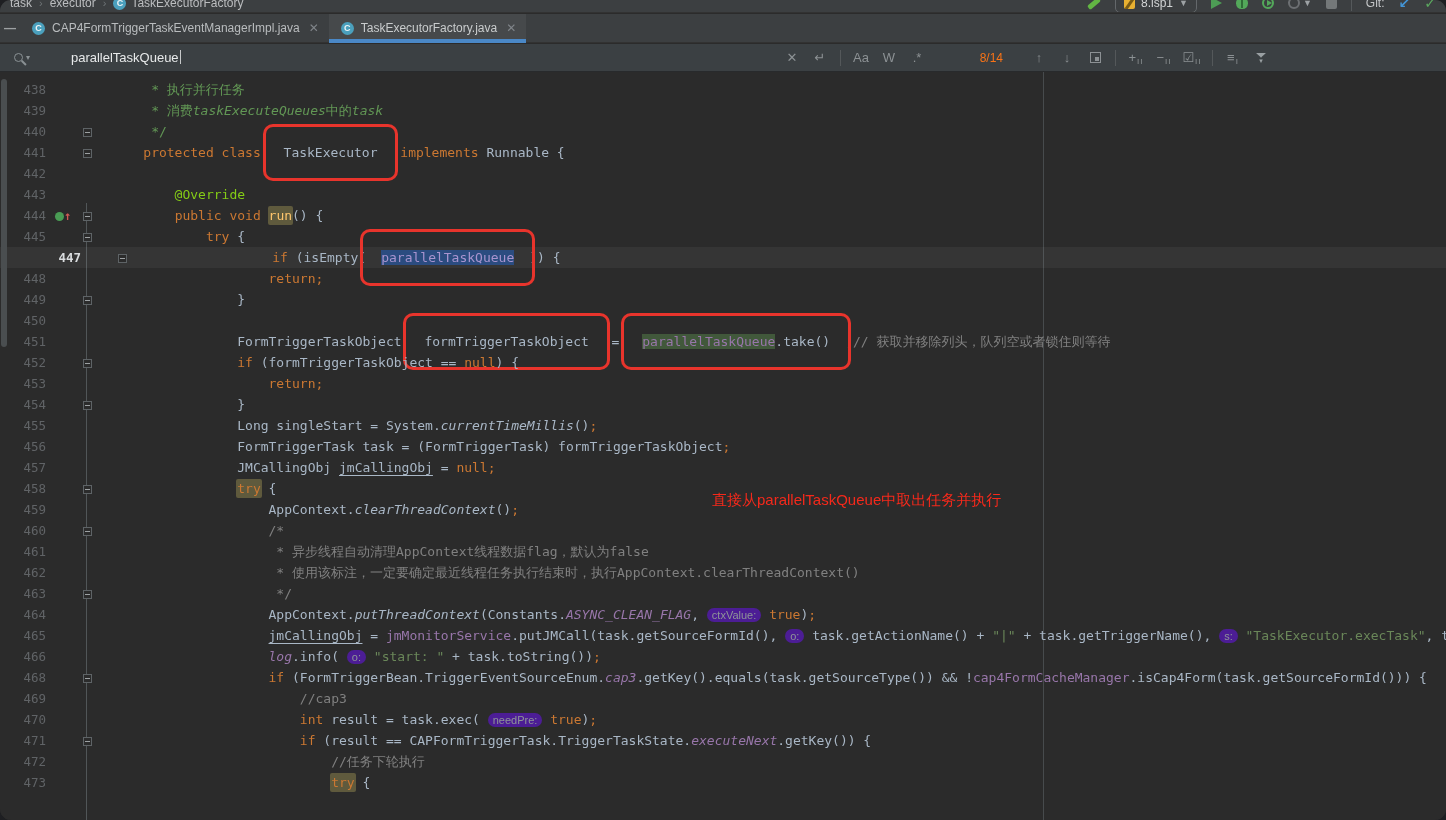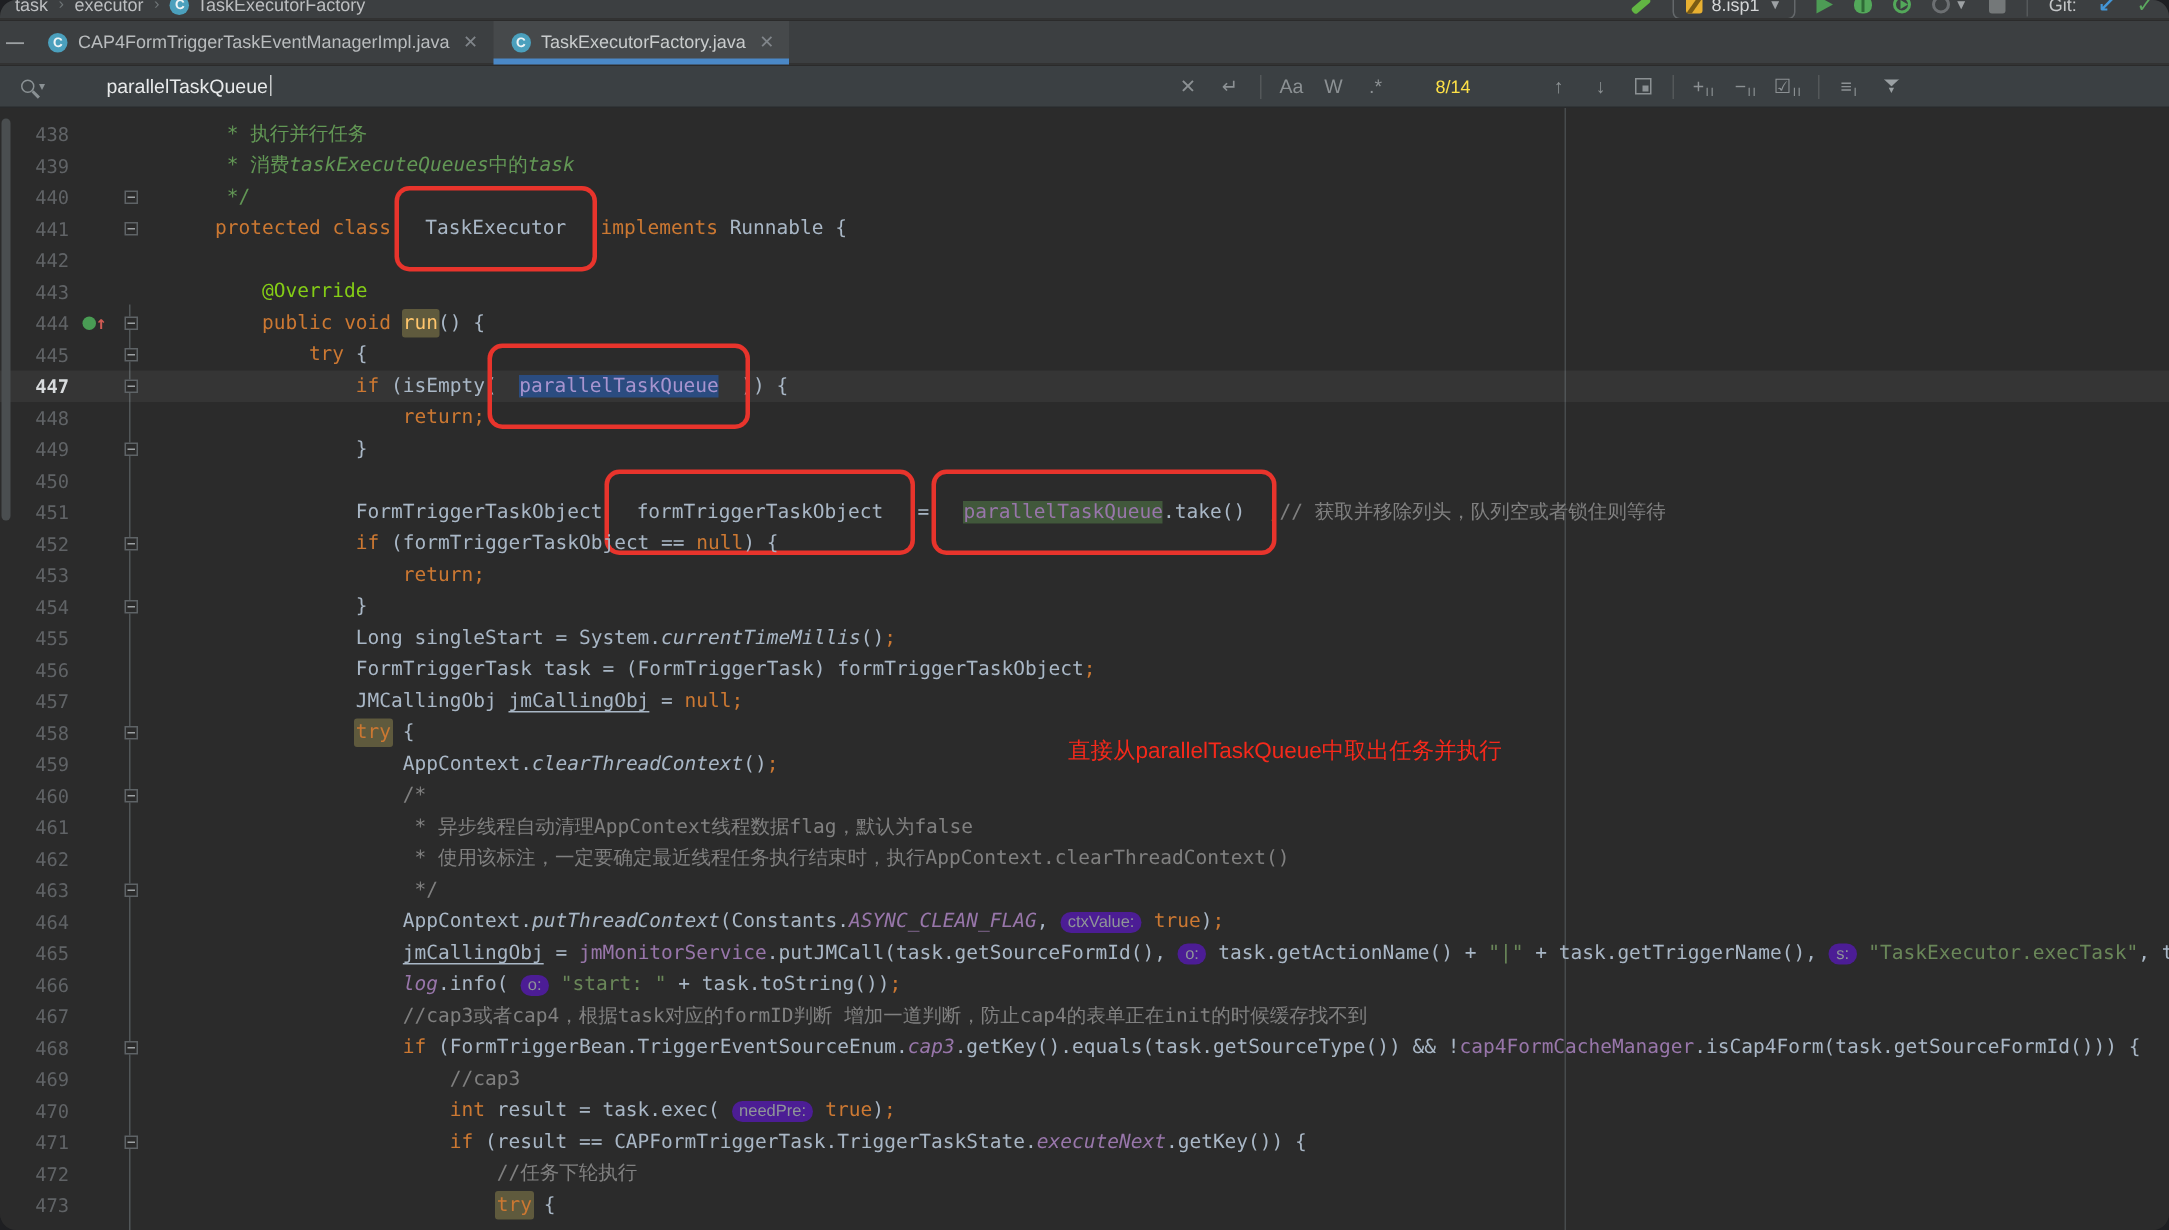--- a/index.html
+++ b/index.html
@@ -56,40 +56,40 @@
   .mag { width:9px; height:9px; border:1.5px solid #8a9194; border-radius:50%; position:relative; }
   .mag::after { content:""; position:absolute; width:6px; height:1.5px; background:#8a9194;
                 transform:rotate(45deg); right:-5px; bottom:-2px; }
   .mag-chev { color:#8a9194; font-size:8px; }
   .query { color:#e7e9ea; font-size:13px; white-space:pre; }
   .caret { display:inline-block; width:1px; height:14px; background:#c7c9ca; vertical-align:-2px; margin-left:1px; }
   .sb-ic { display:inline-flex; align-items:center; justify-content:center; min-width:24px; height:20px;
            color:#8c9194; font-size:13px; margin:0 2px; cursor:default; }
   .sb-ic .sfx { font-size:8px; margin-left:1px; letter-spacing:1px; color:#8c9194; align-self:flex-end; margin-bottom:2px; }
   .sb-sep { width:1px; height:16px; background:#54585a; margin:0 6px; }
-  .sb-count { color:#fde047; font-size:12px; min-width:46px; text-align:left; margin:0 22px 0 26px; }
+  .sb-count { color:#f97316; font-size:12px; min-width:46px; text-align:right; margin:0 22px 0 26px; }
   .sel-box { width:11px; height:11px; border:1.5px solid #8c9194; position:relative; }
   .sel-box::after { content:""; position:absolute; right:1px; bottom:1px; width:4px; height:4px; background:#8c9194; }
   .funnel { width:11px; height:5px; background:#9aa0a3; clip-path:polygon(0 0,100% 0,50% 100%,50% 100%); position:relative; }
   .funnel::after { content:""; position:absolute; left:4.5px; top:4px; width:2px; height:6px; background:#9aa0a3; }
   .fun-wrap { display:flex; flex-direction:column; align-items:center; gap:0; }
   .fun-chev { color:#9aa0a3; font-size:7px; line-height:5px; }
 
   
   .editor { position:absolute; left:0; top:72px; width:100%; height:748px; background:#2b2b2b;
             overflow:hidden; padding-top:7px; }
   .guide { position:absolute; left:1043px; top:0; bottom:0; width:1px; background:#474b4d; z-index:1; }
   .foldline { position:absolute; left:86px; top:131px; bottom:0; width:1px; background:#515658; z-index:1; }
   .leftstrip { position:absolute; left:1px; top:7px; width:6px; height:268px; background:#4a4e50; border-radius:3px; z-index:5; }
   .line { position:relative; z-index:2; height:21px; line-height:21px; white-space:pre;
           font-family:"DejaVu Sans Mono","Liberation Mono",monospace; font-size:13px; color:#a9b7c6; }
   .line.cur { background:rgba(255,255,255,0.05); }
   .ln { display:inline-block; width:50px; text-align:right; color:#606366; font-size:12.5px;
         vertical-align:top; padding-right:4px; }
-  .line.cur .ln { color:#d8dbdd; font-weight:bold; }
+  .line.cur .ln { color:#d8dbdd; font-weight:bold;margin-left:35px; }
   .gslot { display:inline-block; width:26px; vertical-align:top; text-align:center; }
   .ovr-circle { display:inline-block; width:9px; height:9px; border-radius:50%; background:#499c54; vertical-align:middle; }
   .ovr-arrow { color:#d05b54; font-size:12px; font-weight:bold; vertical-align:middle; }
   .fslot { display:inline-block; width:22px; vertical-align:top; text-align:center; }
   .fsq { display:inline-block; width:9px; height:9px; border:1px solid #5e6366; background:#2b2b2b;
          position:relative; vertical-align:middle; z-index:2; }
   .fsq::after { content:""; position:absolute; left:1px; top:3px; width:5px; height:1px; background:#9da1a3; }
   .codecell { display:inline-block; padding-left:14px; }
   
   .sg-t  { }
@@ -239,21 +239,20 @@
         <div class="line"><span class="ln">457</span><span class="gslot"></span><span class="fslot"></span><span class="codecell"><span class="sg-t">                JMCallingObj </span><span class="sg-un">jmCallingObj</span><span class="sg-t"> = </span><span class="sg-kw">null</span><span class="sg-sc">;</span></span></div>
         <div class="line"><span class="ln">458</span><span class="gslot"></span><span class="fslot"><span class="fsq"></span></span><span class="codecell"><span class="sg-t">                </span><span class="sg-kw sg-olv">try</span><span class="sg-t"> {</span></span></div>
         <div class="line"><span class="ln">459</span><span class="gslot"></span><span class="fslot"></span><span class="codecell"><span class="sg-t">                    AppContext.</span><span class="sg-mi">clearThreadContext</span><span class="sg-t">()</span><span class="sg-sc">;</span></span></div>
         <div class="line"><span class="ln">460</span><span class="gslot"></span><span class="fslot"><span class="fsq"></span></span><span class="codecell"><span class="sg-cm">                    /*</span></span></div>
         <div class="line"><span class="ln">461</span><span class="gslot"></span><span class="fslot"></span><span class="codecell"><span class="sg-cm">                     * 异步线程自动清理AppContext线程数据flag，默认为false</span></span></div>
         <div class="line"><span class="ln">462</span><span class="gslot"></span><span class="fslot"></span><span class="codecell"><span class="sg-cm">                     * 使用该标注，一定要确定最近线程任务执行结束时，执行AppContext.clearThreadContext()</span></span></div>
         <div class="line"><span class="ln">463</span><span class="gslot"></span><span class="fslot"><span class="fsq"></span></span><span class="codecell"><span class="sg-cm">                     */</span></span></div>
         <div class="line"><span class="ln">464</span><span class="gslot"></span><span class="fslot"></span><span class="codecell"><span class="sg-t">                    AppContext.</span><span class="sg-mi">putThreadContext</span><span class="sg-t">(Constants.</span><span class="sg-ci">ASYNC_CLEAN_FLAG</span><span class="sg-t">, </span><span class="sg-hint">ctxValue:</span><span class="sg-t"> </span><span class="sg-kw">true</span><span class="sg-t">)</span><span class="sg-sc">;</span></span></div>
         <div class="line"><span class="ln">465</span><span class="gslot"></span><span class="fslot"></span><span class="codecell"><span class="sg-t">                    </span><span class="sg-un">jmCallingObj</span><span class="sg-t"> = </span><span class="sg-fl">jmMonitorService</span><span class="sg-t">.putJMCall(task.getSourceFormId(), </span><span class="sg-hint">o:</span><span class="sg-t"> task.getActionName() + </span><span class="sg-st">"|"</span><span class="sg-t"> + task.getTriggerName(), </span><span class="sg-hint">s:</span><span class="sg-t"> </span><span class="sg-st">"TaskExecutor.execTask"</span><span class="sg-t">, t</span></span></div>
         <div class="line"><span class="ln">466</span><span class="gslot"></span><span class="fslot"></span><span class="codecell"><span class="sg-t">                    </span><span class="sg-fi">log</span><span class="sg-t">.info( </span><span class="sg-hint">o:</span><span class="sg-t"> </span><span class="sg-st">"start: "</span><span class="sg-t"> + task.toString())</span><span class="sg-sc">;</span></span></div>
-        <div class="line"><span class="ln">467</span><span class="gslot"></span><span class="fslot"></span><span class="codecell"><span class="sg-cm">                    //cap3或者cap4，根据task对应的formID判断 增加一道判断，防止cap4的表单正在init的时候缓存找不到</span></span></div>
         <div class="line"><span class="ln">468</span><span class="gslot"></span><span class="fslot"><span class="fsq"></span></span><span class="codecell"><span class="sg-t">                    </span><span class="sg-kw">if</span><span class="sg-t"> (FormTriggerBean.TriggerEventSourceEnum.</span><span class="sg-ci">cap3</span><span class="sg-t">.getKey().equals(task.getSourceType()) &amp;&amp; !</span><span class="sg-fl">cap4FormCacheManager</span><span class="sg-t">.isCap4Form(task.getSourceFormId())) {</span></span></div>
         <div class="line"><span class="ln">469</span><span class="gslot"></span><span class="fslot"></span><span class="codecell"><span class="sg-cm">                        //cap3</span></span></div>
         <div class="line"><span class="ln">470</span><span class="gslot"></span><span class="fslot"></span><span class="codecell"><span class="sg-t">                        </span><span class="sg-kw">int</span><span class="sg-t"> result = task.exec( </span><span class="sg-hint">needPre:</span><span class="sg-t"> </span><span class="sg-kw">true</span><span class="sg-t">)</span><span class="sg-sc">;</span></span></div>
         <div class="line"><span class="ln">471</span><span class="gslot"></span><span class="fslot"><span class="fsq"></span></span><span class="codecell"><span class="sg-t">                        </span><span class="sg-kw">if</span><span class="sg-t"> (result == CAPFormTriggerTask.TriggerTaskState.</span><span class="sg-ci">executeNext</span><span class="sg-t">.getKey()) {</span></span></div>
         <div class="line"><span class="ln">472</span><span class="gslot"></span><span class="fslot"></span><span class="codecell"><span class="sg-cm">                            //任务下轮执行</span></span></div>
         <div class="line"><span class="ln">473</span><span class="gslot"></span><span class="fslot"></span><span class="codecell"><span class="sg-t">                            </span><span class="sg-kw sg-olv">try</span><span class="sg-t"> {</span></span></div>
       </div>
     <div class="rednote">直接从parallelTaskQueue中取出任务并执行</div>
   </div>
 

